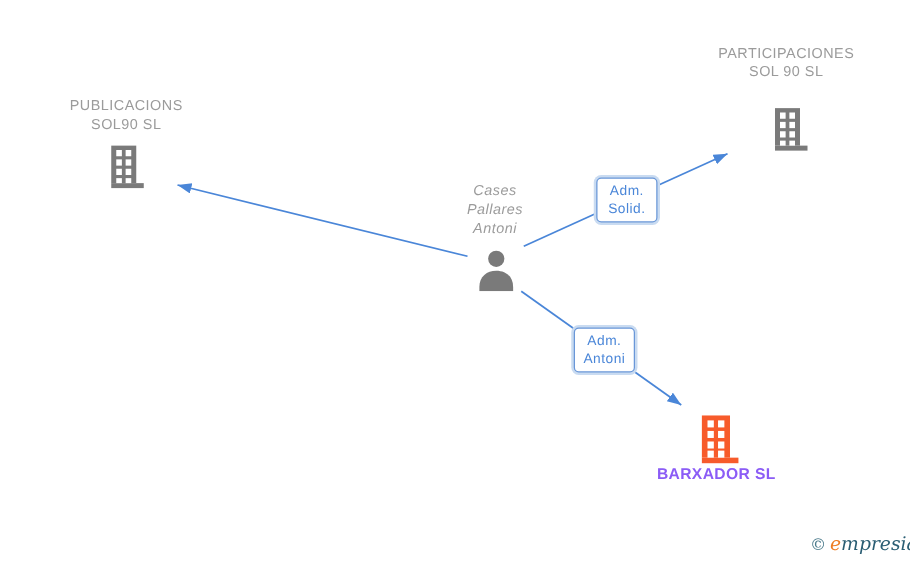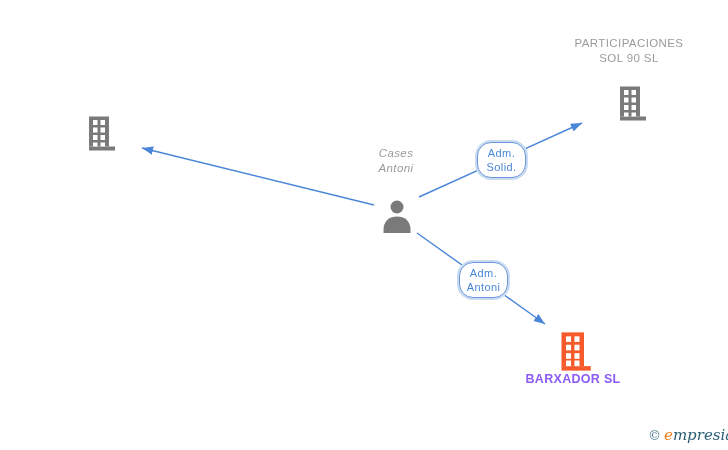--- a/index.html
+++ b/index.html
@@ -17,21 +17,21 @@
     font-size:11.5px;line-height:15px;
     color:#9b9b9b;letter-spacing:.4px;
   }
   .node-icon{position:absolute;z-index:2;color:#7a7a7a;}
   .node-icon.orange{color:#f75b2b;}
   .edge-label{
     position:absolute;z-index:3;
     box-sizing:border-box;
     background:#ffffff;
     border:1px solid #6a97d8;
-    border-radius:14px;
+    border-radius:4px;
     box-shadow:0 0 0 2px #c9dbf1;
     color:#4a86d8;
     font-size:11px;line-height:14px;letter-spacing:.4px;
     text-align:center;
     padding:3px 2px;
   }
   .barx-label{
     position:absolute;z-index:2;
     text-align:center;
     font-size:12.5px;font-weight:bold;
@@ -60,20 +60,24 @@
     <defs>
       <marker id="arrow" markerWidth="10" markerHeight="8" refX="8" refY="3" orient="auto">
         <path d="M0,0 L8,3 L0,6 Z" fill="#4a86d8"></path>
       </marker>
     </defs>
     <path d="M374,205 L142,148" stroke="#4a86d8" stroke-width="1.4" fill="none" marker-end="url(#arrow)"></path>
     <path d="M419,197 L582,123" stroke="#4a86d8" stroke-width="1.4" fill="none" marker-end="url(#arrow)"></path>
     <path d="M417,233 L545,324" stroke="#4a86d8" stroke-width="1.4" fill="none" marker-end="url(#arrow)"></path>
   </svg>
 
+  <div class="node-label clickable" style="left:21px;top:78px;width:160px;">
+    <div>PUBLICACIONS</div>
+    <div>SOL90 SL</div>
+  </div>
   <div class="node-icon clickable" style="left:85px;top:116px;">
     <svg width="32" height="35" viewBox="0 0 32 34">
       <rect x="4" y="0" width="20" height="30" fill="currentColor"></rect>
       <rect x="4" y="30" width="26" height="4" fill="currentColor"></rect>
       <rect x="8" y="3.5" width="4.5" height="5" fill="#ffffff"></rect>
       <rect x="15.5" y="3.5" width="4.5" height="5" fill="#ffffff"></rect>
       <rect x="8" y="11" width="4.5" height="5" fill="#ffffff"></rect>
       <rect x="15.5" y="11" width="4.5" height="5" fill="#ffffff"></rect>
       <rect x="8" y="18.5" width="4.5" height="5" fill="#ffffff"></rect>
       <rect x="15.5" y="18.5" width="4.5" height="5" fill="#ffffff"></rect>
@@ -96,20 +100,21 @@
       <rect x="15.5" y="11" width="4.5" height="5" fill="#ffffff"></rect>
       <rect x="8" y="18.5" width="4.5" height="5" fill="#ffffff"></rect>
       <rect x="15.5" y="18.5" width="4.5" height="5" fill="#ffffff"></rect>
       <rect x="8" y="26" width="4.5" height="4" fill="#ffffff"></rect>
       <rect x="15.5" y="26" width="4.5" height="4" fill="#ffffff"></rect>
     </svg>
   </div>
 
   <div class="node-label clickable" style="left:326px;top:146px;width:140px;font-style:italic;">
     <div>Cases</div>
+    <div>Pallares</div>
     <div>Antoni</div>
   </div>
   <div class="node-icon clickable" style="left:380px;top:199px;">
     <svg width="34" height="34" viewBox="0 0 34 34">
       <circle cx="17" cy="8" r="6.5" fill="currentColor"></circle>
       <path d="M3.5,34 v-3.5 c0,-8.5 6,-13 13.5,-13 s13.5,4.5 13.5,13 V34 Z" fill="currentColor"></path>
     </svg>
   </div>
 
   <div class="edge-label" style="left:477px;top:142px;width:49px;">

